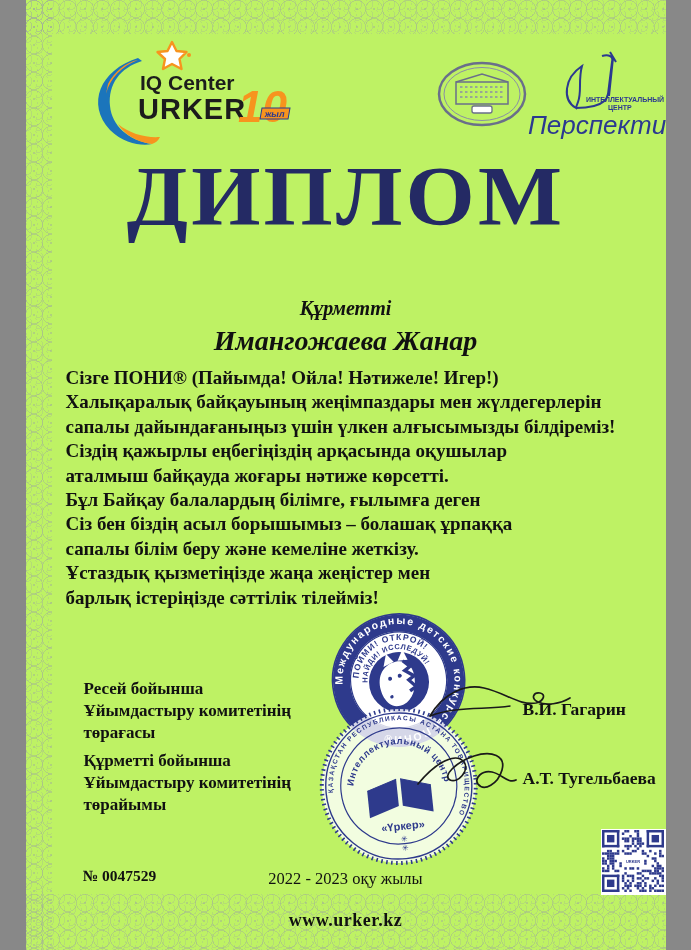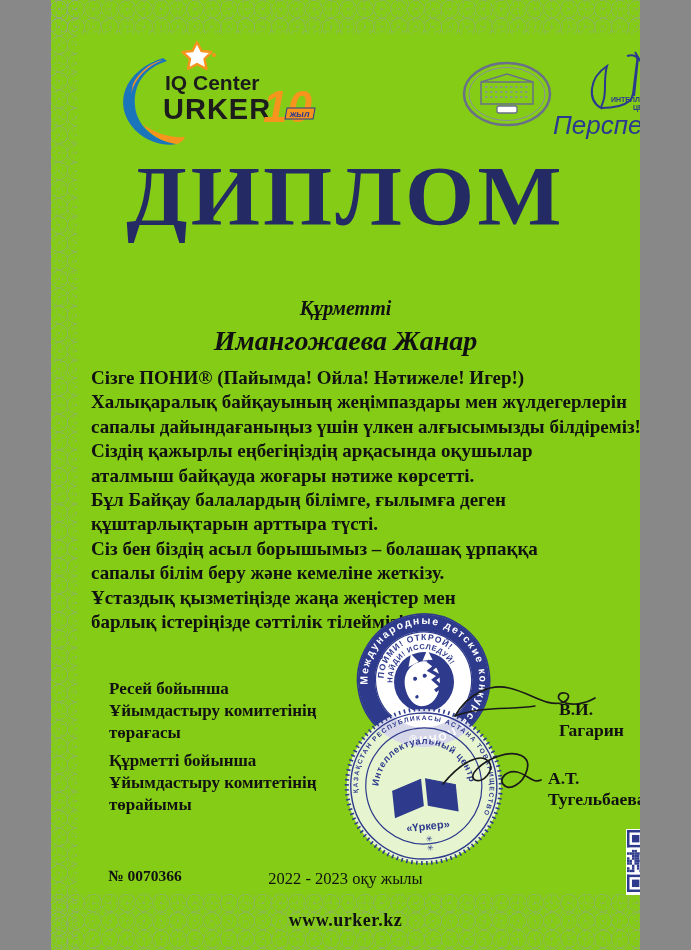--- a/index.html
+++ b/index.html
@@ -1,21 +1,21 @@
 <!DOCTYPE html>
 <html style="--navy: #242a64; --orange: #f7941e;"><head>
 <meta charset="utf-8">
 <style>
   :root{
     --navy:#242a64; --stamp:#2e3a8c; --orange:#f7941e; --blue:#1b75bb; --ink:#111;
   }
   html,body{margin:0;padding:0;background:#888;}
   .page{
-    position:relative; width:589px; height:950px; margin:0 auto;
-    background:#84cc16; overflow:hidden;
+    position:relative; width:640px; height:950px; margin:0 auto;
+    background:#bef264; overflow:hidden;
     font-family:"Liberation Serif", serif; color:var(--ink);
   }
   
   .lace{
     position:absolute; opacity:.8;
     background-image:
       repeating-radial-gradient(circle at 8px 9px, rgba(150,152,170,.45) 0 1.1px, rgba(150,152,170,0) 1.1px 8px),
       repeating-radial-gradient(circle at 0 4px, rgba(150,152,170,.30) 0 1px, rgba(150,152,170,0) 1px 5.5px);
     background-size:17px 18px, 11px 11px;
   }
@@ -46,21 +46,21 @@
     top:366px; left:40px; width:611px; 
     font-size:19px; font-weight:700; line-height:24.4px;
   }
   .body-text div{white-space:nowrap;}
 
   
   .official-block{left:58px;width:278px;text-align:left;font-size:17px;font-weight:700;line-height:22px;}
   .official-russia{top:678px;}
   .official-kazakhstan{top:750px;}
   .official-name{font-size:17.5px;font-weight:700;}
-  .name-gagarin{left:508px;top:699px;}
+  .name-gagarin{left:497px;top:699px;}
   .name-tugelbaeva{left:497px;top:768px;}
 
   
   .stamp-poni{left:303px;top:610px;transform:rotate(-12deg);}
   .stamp-urker{left:293px;top:706px;transform:rotate(-6deg);}
   .sig{stroke:#1a1a1a;fill:none;stroke-linecap:round;}
   .sig-gagarin{left:400px;top:676px;}
   .sig-tugelbaeva{left:386px;top:740px;}
 
   
@@ -134,21 +134,20 @@
   <div class="abs center-line greeting">Құрметті</div>
   <div class="abs center-line recipient">Имангожаева Жанар</div>
 
   <div class="abs body-text">
     <div>Сізге ПОНИ® (Пайымда! Ойла! Нәтижеле! Игер!)</div>
     <div>Халықаралық байқауының жеңімпаздары мен жүлдегерлерін</div>
     <div>сапалы дайындағаныңыз үшін үлкен алғысымызды білдіреміз!</div>
     <div>Сіздің қажырлы еңбегіңіздің арқасында оқушылар</div>
     <div>аталмыш байқауда жоғары нәтиже көрсетті.</div>
     <div>Бұл Байқау балалардың білімге, ғылымға деген</div>
-    <div>құштарлықтарын арттыра түсті.</div>
     <div>Сіз бен біздің асыл борышымыз – болашақ ұрпаққа</div>
     <div>сапалы білім беру және кемеліне жеткізу.</div>
     <div>Ұстаздық қызметіңізде жаңа жеңістер мен</div>
     <div>барлық істеріңізде сәттілік тілейміз!</div>
   </div>
 
   <div class="abs official-block official-russia">
     <div>Ресей бойынша</div>
     <div>Ұйымдастыру комитетінің</div>
     <div>төрағасы</div>
@@ -225,21 +224,21 @@
   </div>
   <div class="abs sig-tugelbaeva">
     <svg width="120" height="64" viewBox="0 0 120 64">
       <path class="sig" stroke-width="1.7" d="M6,44 C24,22 44,12 52,22 C58,30 46,44 38,40 C30,36 44,22 62,16 C80,10 94,16 90,30 C86,44 72,52 66,44 C62,38 70,30 80,32 C90,34 96,44 104,40"></path>
     </svg>
   </div>
 
   <div class="abs official-name name-gagarin">В.И. Гагарин</div>
   <div class="abs official-name name-tugelbaeva">А.Т. Тугельбаева</div>
 
-  <div class="abs footer-number">№ 0070366</div>
+  <div class="abs footer-number">№ 0047529</div>
   <div class="abs center-line footer-year">2022 - 2023 оқу жылы</div>
   <div class="abs qr">
     <svg id="qr-svg" width="62" height="62" viewBox="0 0 62 62">
         <rect x="22.32" y="0" width="2.48" height="2.48" fill="#2e3a8c"></rect>
         <rect x="24.8" y="0" width="2.48" height="2.48" fill="#2e3a8c"></rect>
         <rect x="32.24" y="0" width="2.48" height="2.48" fill="#2e3a8c"></rect>
         <rect x="34.72" y="0" width="2.48" height="2.48" fill="#2e3a8c"></rect>
         <rect x="19.84" y="2.48" width="2.48" height="2.48" fill="#2e3a8c"></rect>
         <rect x="34.72" y="2.48" width="2.48" height="2.48" fill="#2e3a8c"></rect>
         <rect x="27.28" y="4.96" width="2.48" height="2.48" fill="#2e3a8c"></rect>

